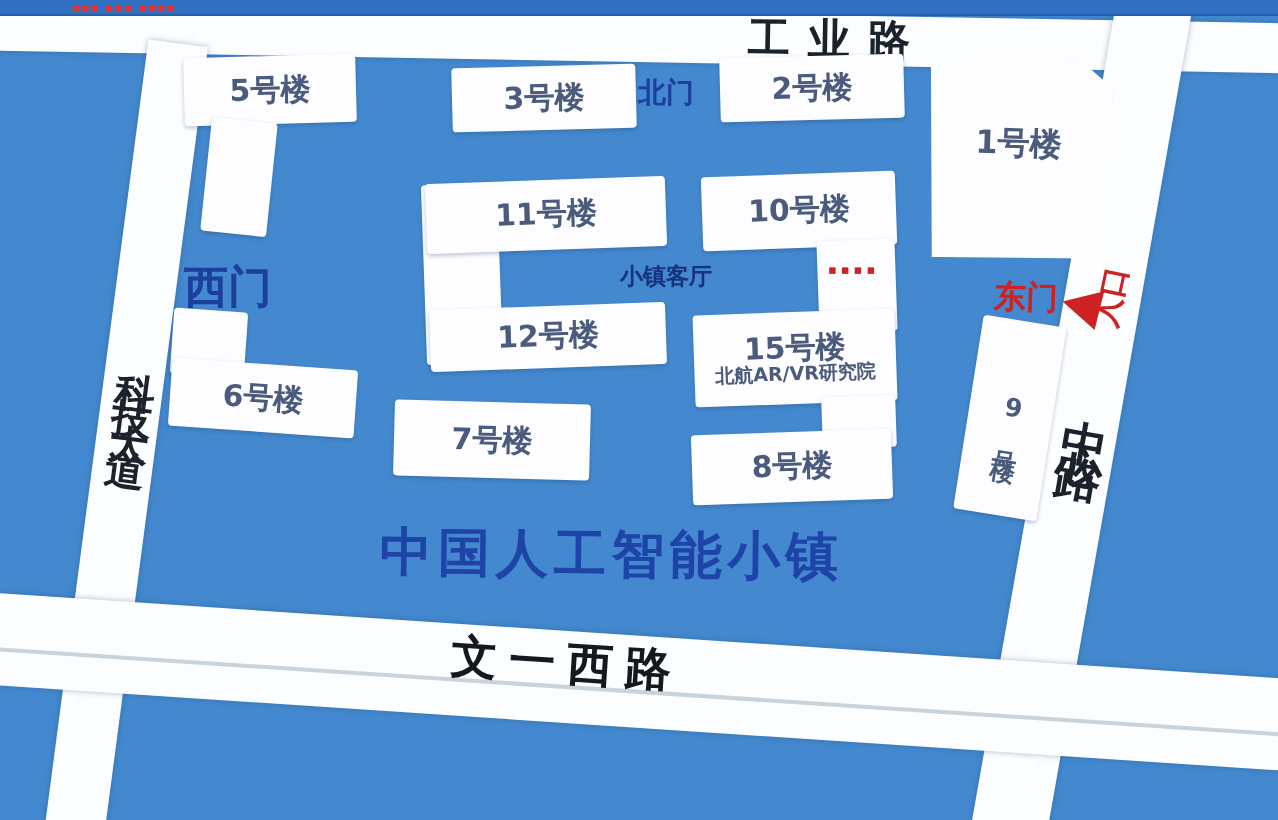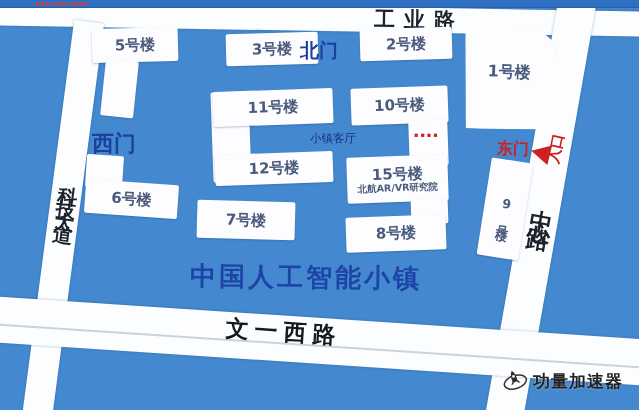--- a/index.html
+++ b/index.html
@@ -56,29 +56,29 @@
   .b8       {left:346px;top:216px;width:100px;height:35px;transform:rotate(-2deg);font-size:15px;}
   .b6-stub  {left:86px; top:155px;width:37px; height:33px;transform:rotate(4deg);}
   .b6       {left:85px; top:182px;width:93px; height:34px;transform:rotate(4deg);font-size:15px;}
   .b7       {left:197px;top:201px;width:98px; height:38px;transform:rotate(1.5deg);font-size:15px;}
   .b9       {left:484px;top:160px;width:42px; height:98px;transform:rotate(9deg);}
   .b9 .vtext{writing-mode:vertical-rl;text-orientation:upright;font-size:12.5px;
              letter-spacing:4px;color:#4a5b7c;font-weight:600;}
   
   .lbl{position:absolute;z-index:3;white-space:nowrap;}
   .gate{color:#1c3f9e;font-weight:bold;}
-  .north-gate{left:300px;top:38px;font-size:19px;}
+  .north-gate{left:319px;top:38px;font-size:14px;}
   .west-gate {left:92px; top:129px;font-size:22px;}
   .east-gate {left:497px;top:139px;font-size:16px;color:#cc2222;font-weight:bold;transform:rotate(2deg);}
   .entrance  {left:541px;top:139px;font-size:15px;color:#cc2222;font-weight:bold;
               transform:rotate(-78deg);transform-origin:center;}
   .east-arrow{left:531px;top:143px;width:0;height:0;z-index:3;position:absolute;
               border-top:10px solid transparent;border-bottom:10px solid transparent;
               border-right:19px solid #cc2222;transform:rotate(14deg);}
-  .town-lobby{left:310px;top:131px;font-size:11.5px;font-weight:normal;color:#15337e;}
+  .town-lobby{left:310px;top:131px;font-size:11.5px;font-weight:bold;color:#15337e;}
   .red-dots  {left:414px;top:131px;font-size:6.5px;color:#c22;letter-spacing:2px;}
   .title     {left:190px;top:260px;font-size:26px;font-weight:bold;color:#1e44a8;
               letter-spacing:3px;transform:rotate(0.6deg);}
   
   .watermark{position:absolute;left:502px;top:368px;z-index:4;display:flex;
              align-items:center;gap:5px;}
   .watermark .wm-text{font-size:17px;font-weight:bold;color:#222;letter-spacing:1px;
                       text-shadow:0 0 2px rgba(255,255,255,.55);}
   .rocket-icon{width:26px;height:26px;transform:rotate(-18deg);}
 </style>
@@ -154,24 +154,14 @@
   <div class="lbl gate north-gate">北门</div>
   <div class="lbl gate west-gate">西门</div>
   <div class="lbl east-gate">东门</div>
   <div class="east-arrow"></div>
   <div class="lbl entrance">入口</div>
 
   <div class="lbl town-lobby">小镇客厅</div>
   <div class="lbl red-dots">▪▪▪▪</div>
   <div class="lbl title">中国人工智能小镇</div>
 
-  <div class="watermark">
-    <svg class="rocket-icon" viewBox="0 0 24 24">
-      <ellipse cx="12" cy="13" rx="10.5" ry="6" fill="none" stroke="#333" stroke-width="1.4"></ellipse>
-      <path d="M12 2 C14.5 5 15 9 14 13 L10 13 C9 9 9.5 5 12 2 Z" fill="#2b2b2b"></path>
-      <path d="M10 11 L7.5 15 L10 14 Z" fill="#2b2b2b"></path>
-      <path d="M14 11 L16.5 15 L14 14 Z" fill="#2b2b2b"></path>
-      <circle cx="12" cy="7.5" r="1.3" fill="#fff"></circle>
-    </svg>
-    <span class="wm-text">功量加速器</span>
-  </div>
 
 </div>
 
 </body></html>

